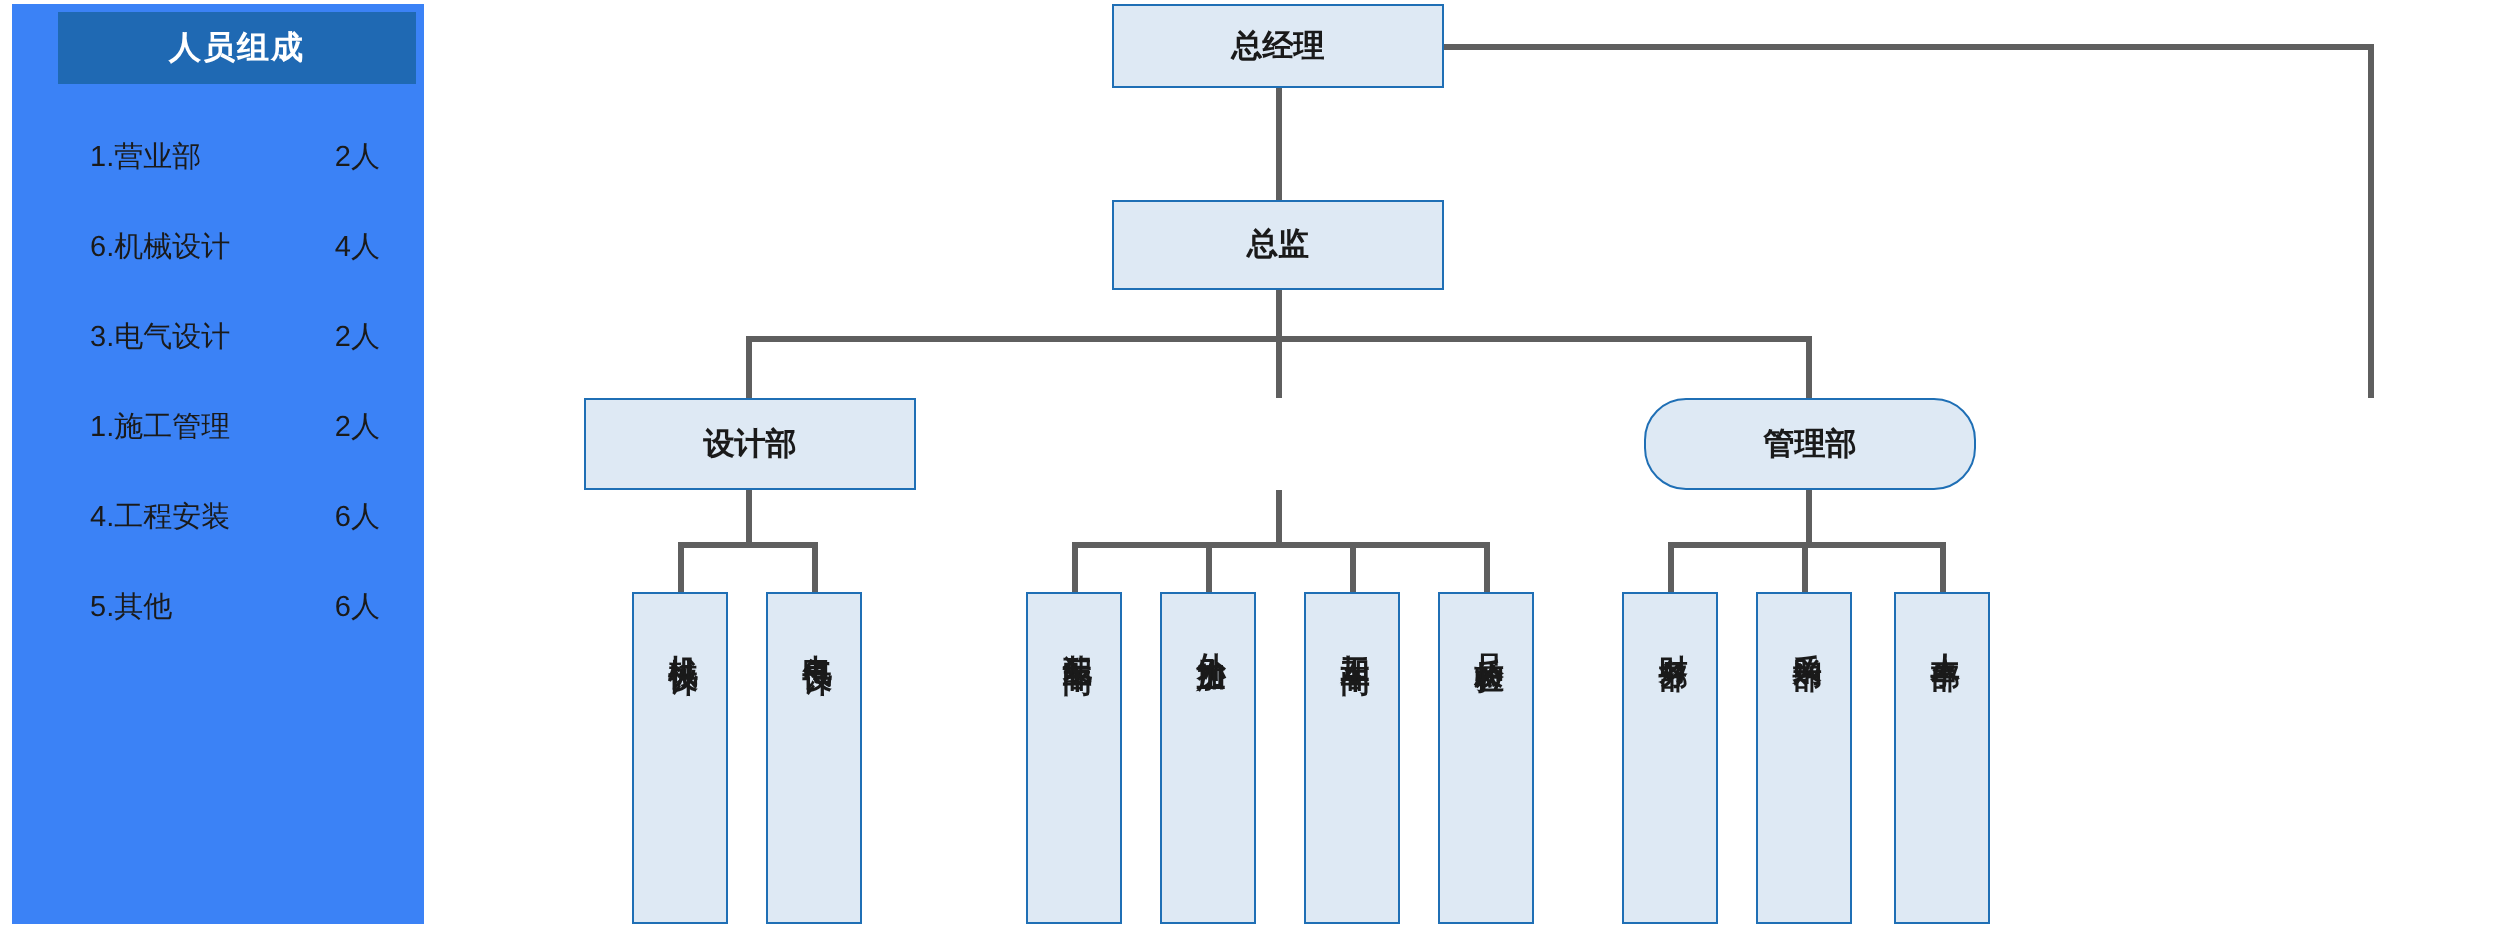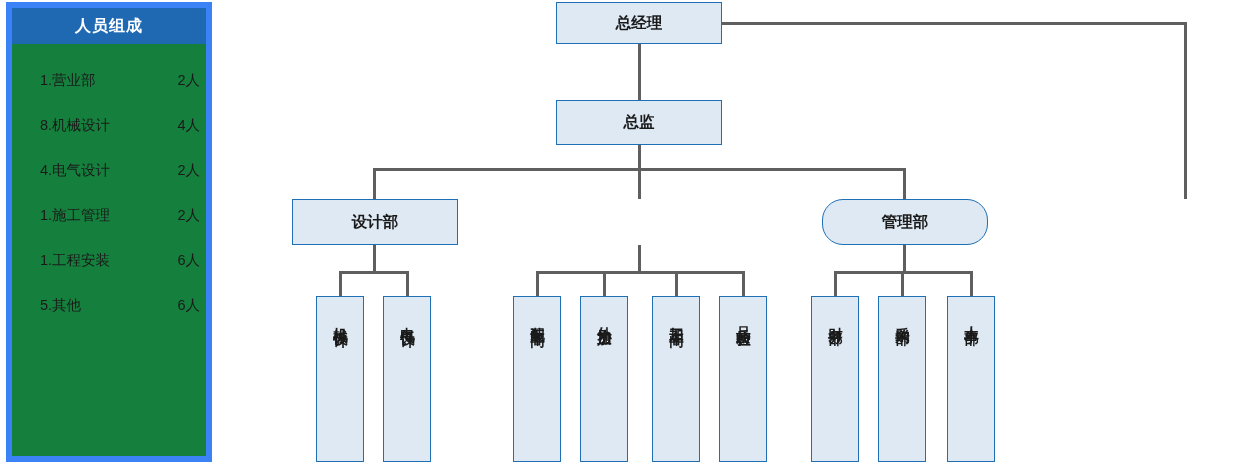--- a/index.html
+++ b/index.html
@@ -16,23 +16,24 @@
     color: #1a1a1a;
   }
 
   
   #staff-panel {
     position: absolute;
     left: 6px;
     top: 2px;
     width: 206px;
     height: 460px;
-    border: 6px solid #3b82f6;
+    border: 4px solid #3b82f6;
     box-sizing: border-box;
-    background: #15803d;
+    background: #3b82f6;
+    padding-left: 19px;
   }
   #staff-header {
     height: 36px;
     background: #1F69B3;
     color: #ffffff;
     font-size: 16px;
     font-weight: bold;
     display: flex;
     align-items: center;
     justify-content: center;
@@ -41,28 +42,28 @@
   #staff-rows {
     padding: 14px 0 0 0;
   }
   .staff-row {
     height: 45px;
     display: flex;
     align-items: center;
     font-size: 14.5px;
   }
   .staff-label {
-    margin-left: 28px;
+    margin-left: 16px;
     flex: 1;
     white-space: nowrap;
   }
   .staff-value {
     width: 72px;
     text-align: right;
-    margin-right: 6px;
+    margin-right: 18px;
     white-space: nowrap;
   }
 
   
   #chart {
     position: absolute;
     left: 12px;
     top: 0;
     width: 1250px;
     height: 405px;
@@ -112,33 +113,33 @@
 
 <div id="staff-panel">
   <div id="staff-header">人员组成</div>
   <div id="staff-rows">
 
     <div class="staff-row">
       <span class="staff-label">1.营业部</span>
       <span class="staff-value">2人</span>
     </div>
     <div class="staff-row">
-      <span class="staff-label">8.机械设计</span>
+      <span class="staff-label">6.机械设计</span>
       <span class="staff-value">4人</span>
     </div>
     <div class="staff-row">
-      <span class="staff-label">4.电气设计</span>
+      <span class="staff-label">3.电气设计</span>
       <span class="staff-value">2人</span>
     </div>
     <div class="staff-row">
       <span class="staff-label">1.施工管理</span>
       <span class="staff-value">2人</span>
     </div>
     <div class="staff-row">
-      <span class="staff-label">1.工程安装</span>
+      <span class="staff-label">4.工程安装</span>
       <span class="staff-value">6人</span>
     </div>
     <div class="staff-row">
       <span class="staff-label">5.其他</span>
       <span class="staff-value">6人</span>
     </div>
 
   </div>
 </div>
 

